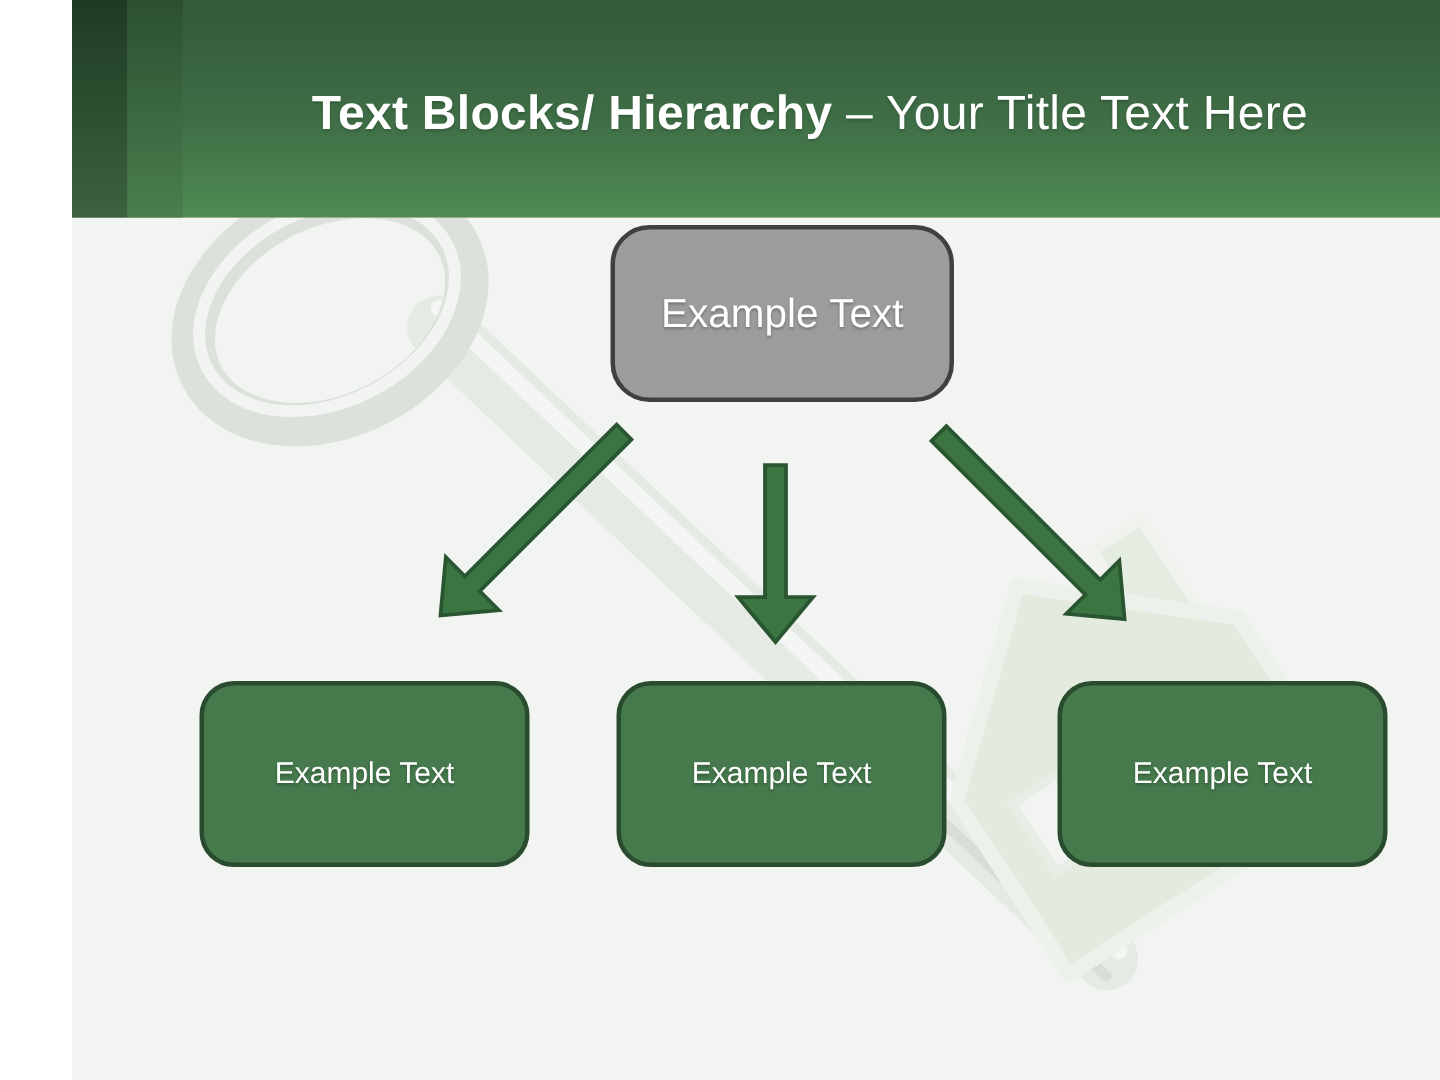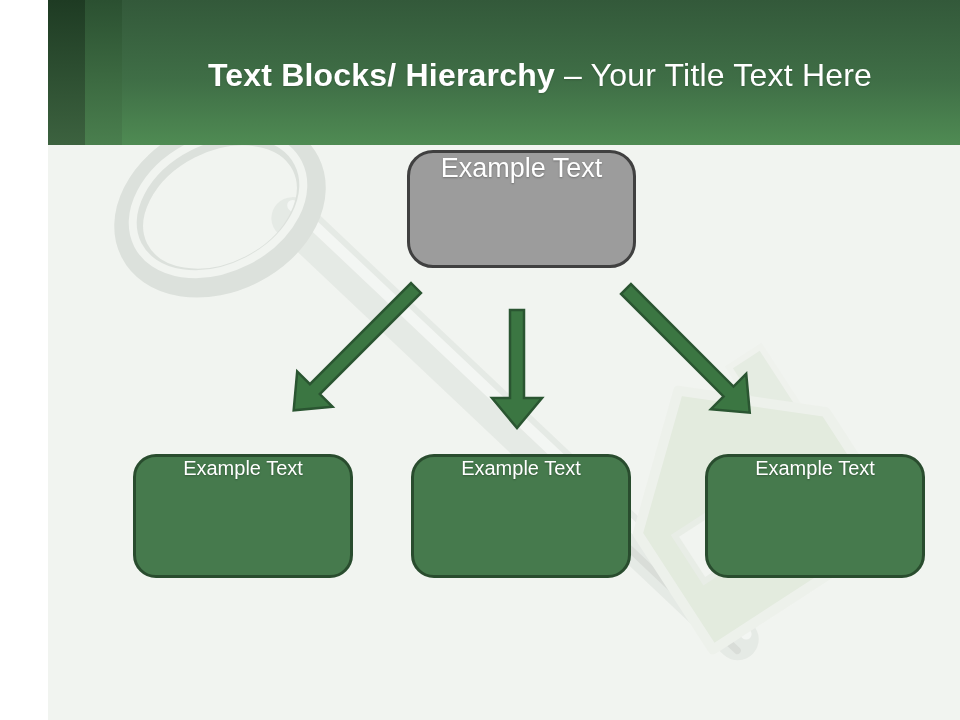--- a/index.html
+++ b/index.html
@@ -42,21 +42,21 @@
     background: #f1f4f0;
     overflow: hidden;
   }
   svg.layer { position: absolute; top: 0; left: 0; }
   .key-layer   { z-index: 1; opacity: 0.55; }
   .arrow-layer { z-index: 2; }
   .arrow { stroke: #2a5531; stroke-width: 2.5; stroke-linejoin: miter; }
   
   .box {
     position: absolute; z-index: 3;
-    display: flex; align-items: flex-start; justify-content: center;
+    display: flex; align-items: center; justify-content: center;
     box-sizing: border-box;
     color: #ffffff;
     text-shadow: 0 1px 2px rgba(0,0,0,0.28);
   }
   .root-box {
     left: 359px; top: 5px;
     width: 229px; height: 118px;
     background: #9c9c9c;
     border: 3px solid #404040;
     border-radius: 26px;

